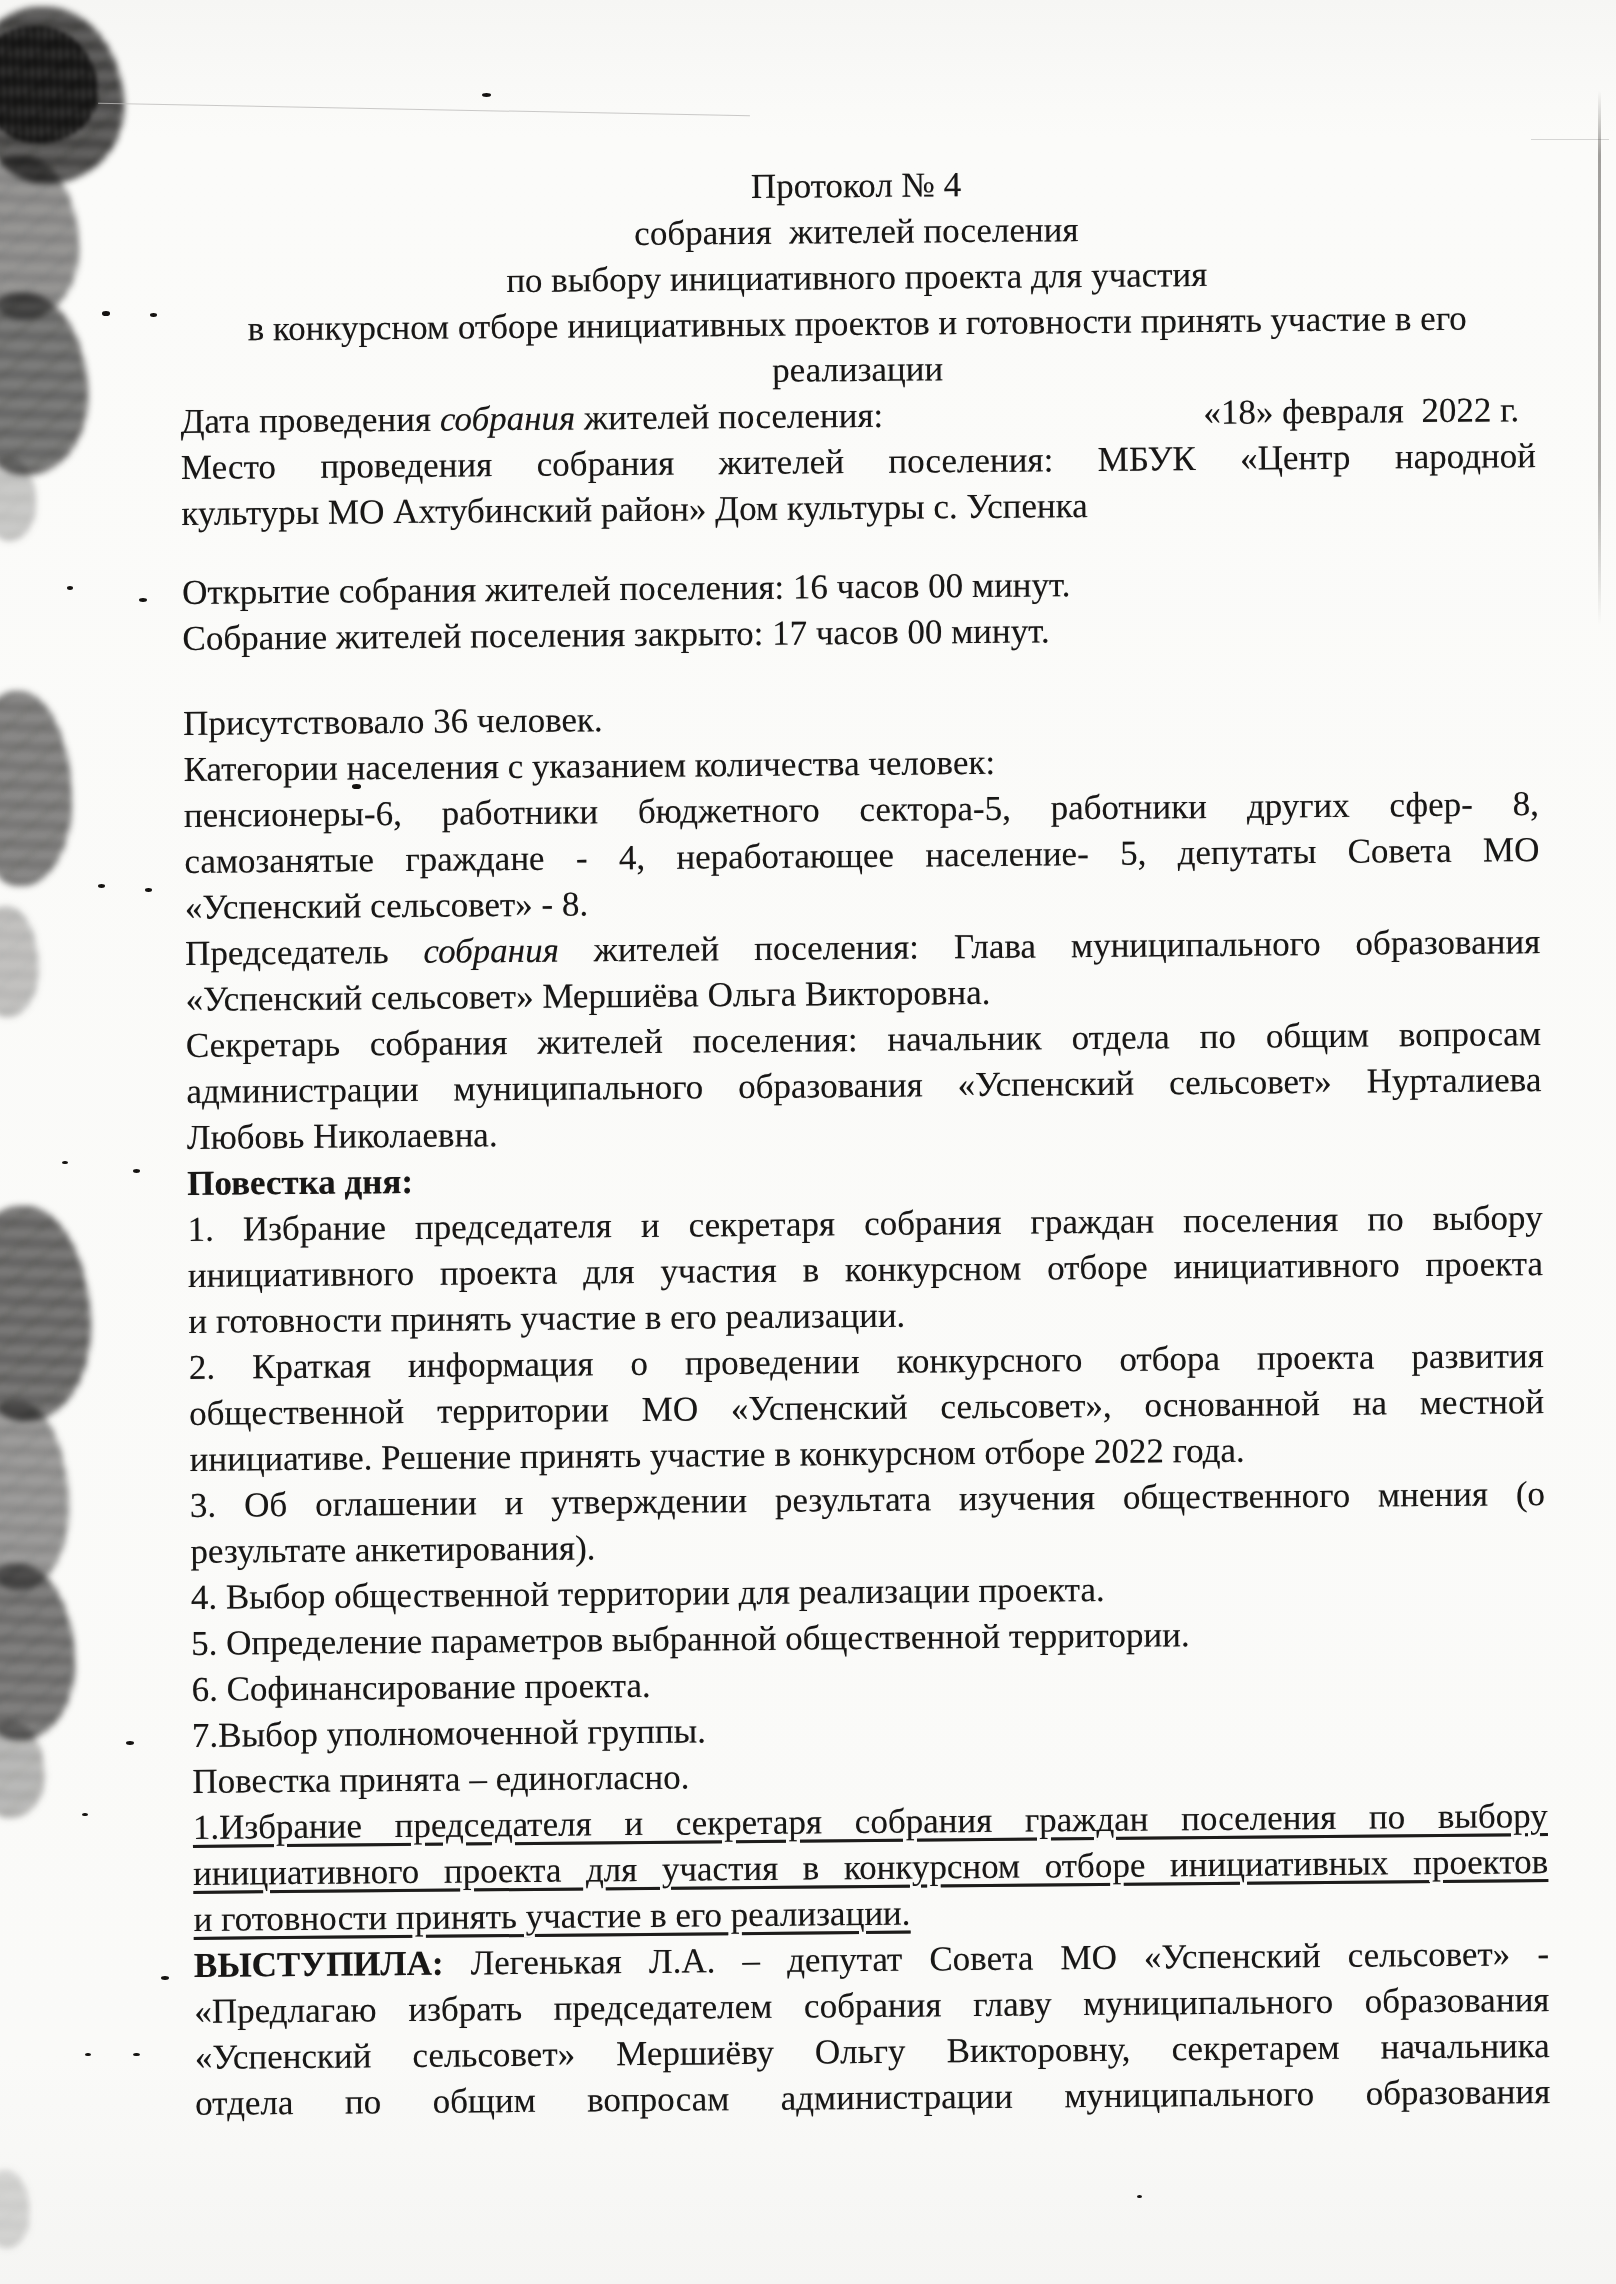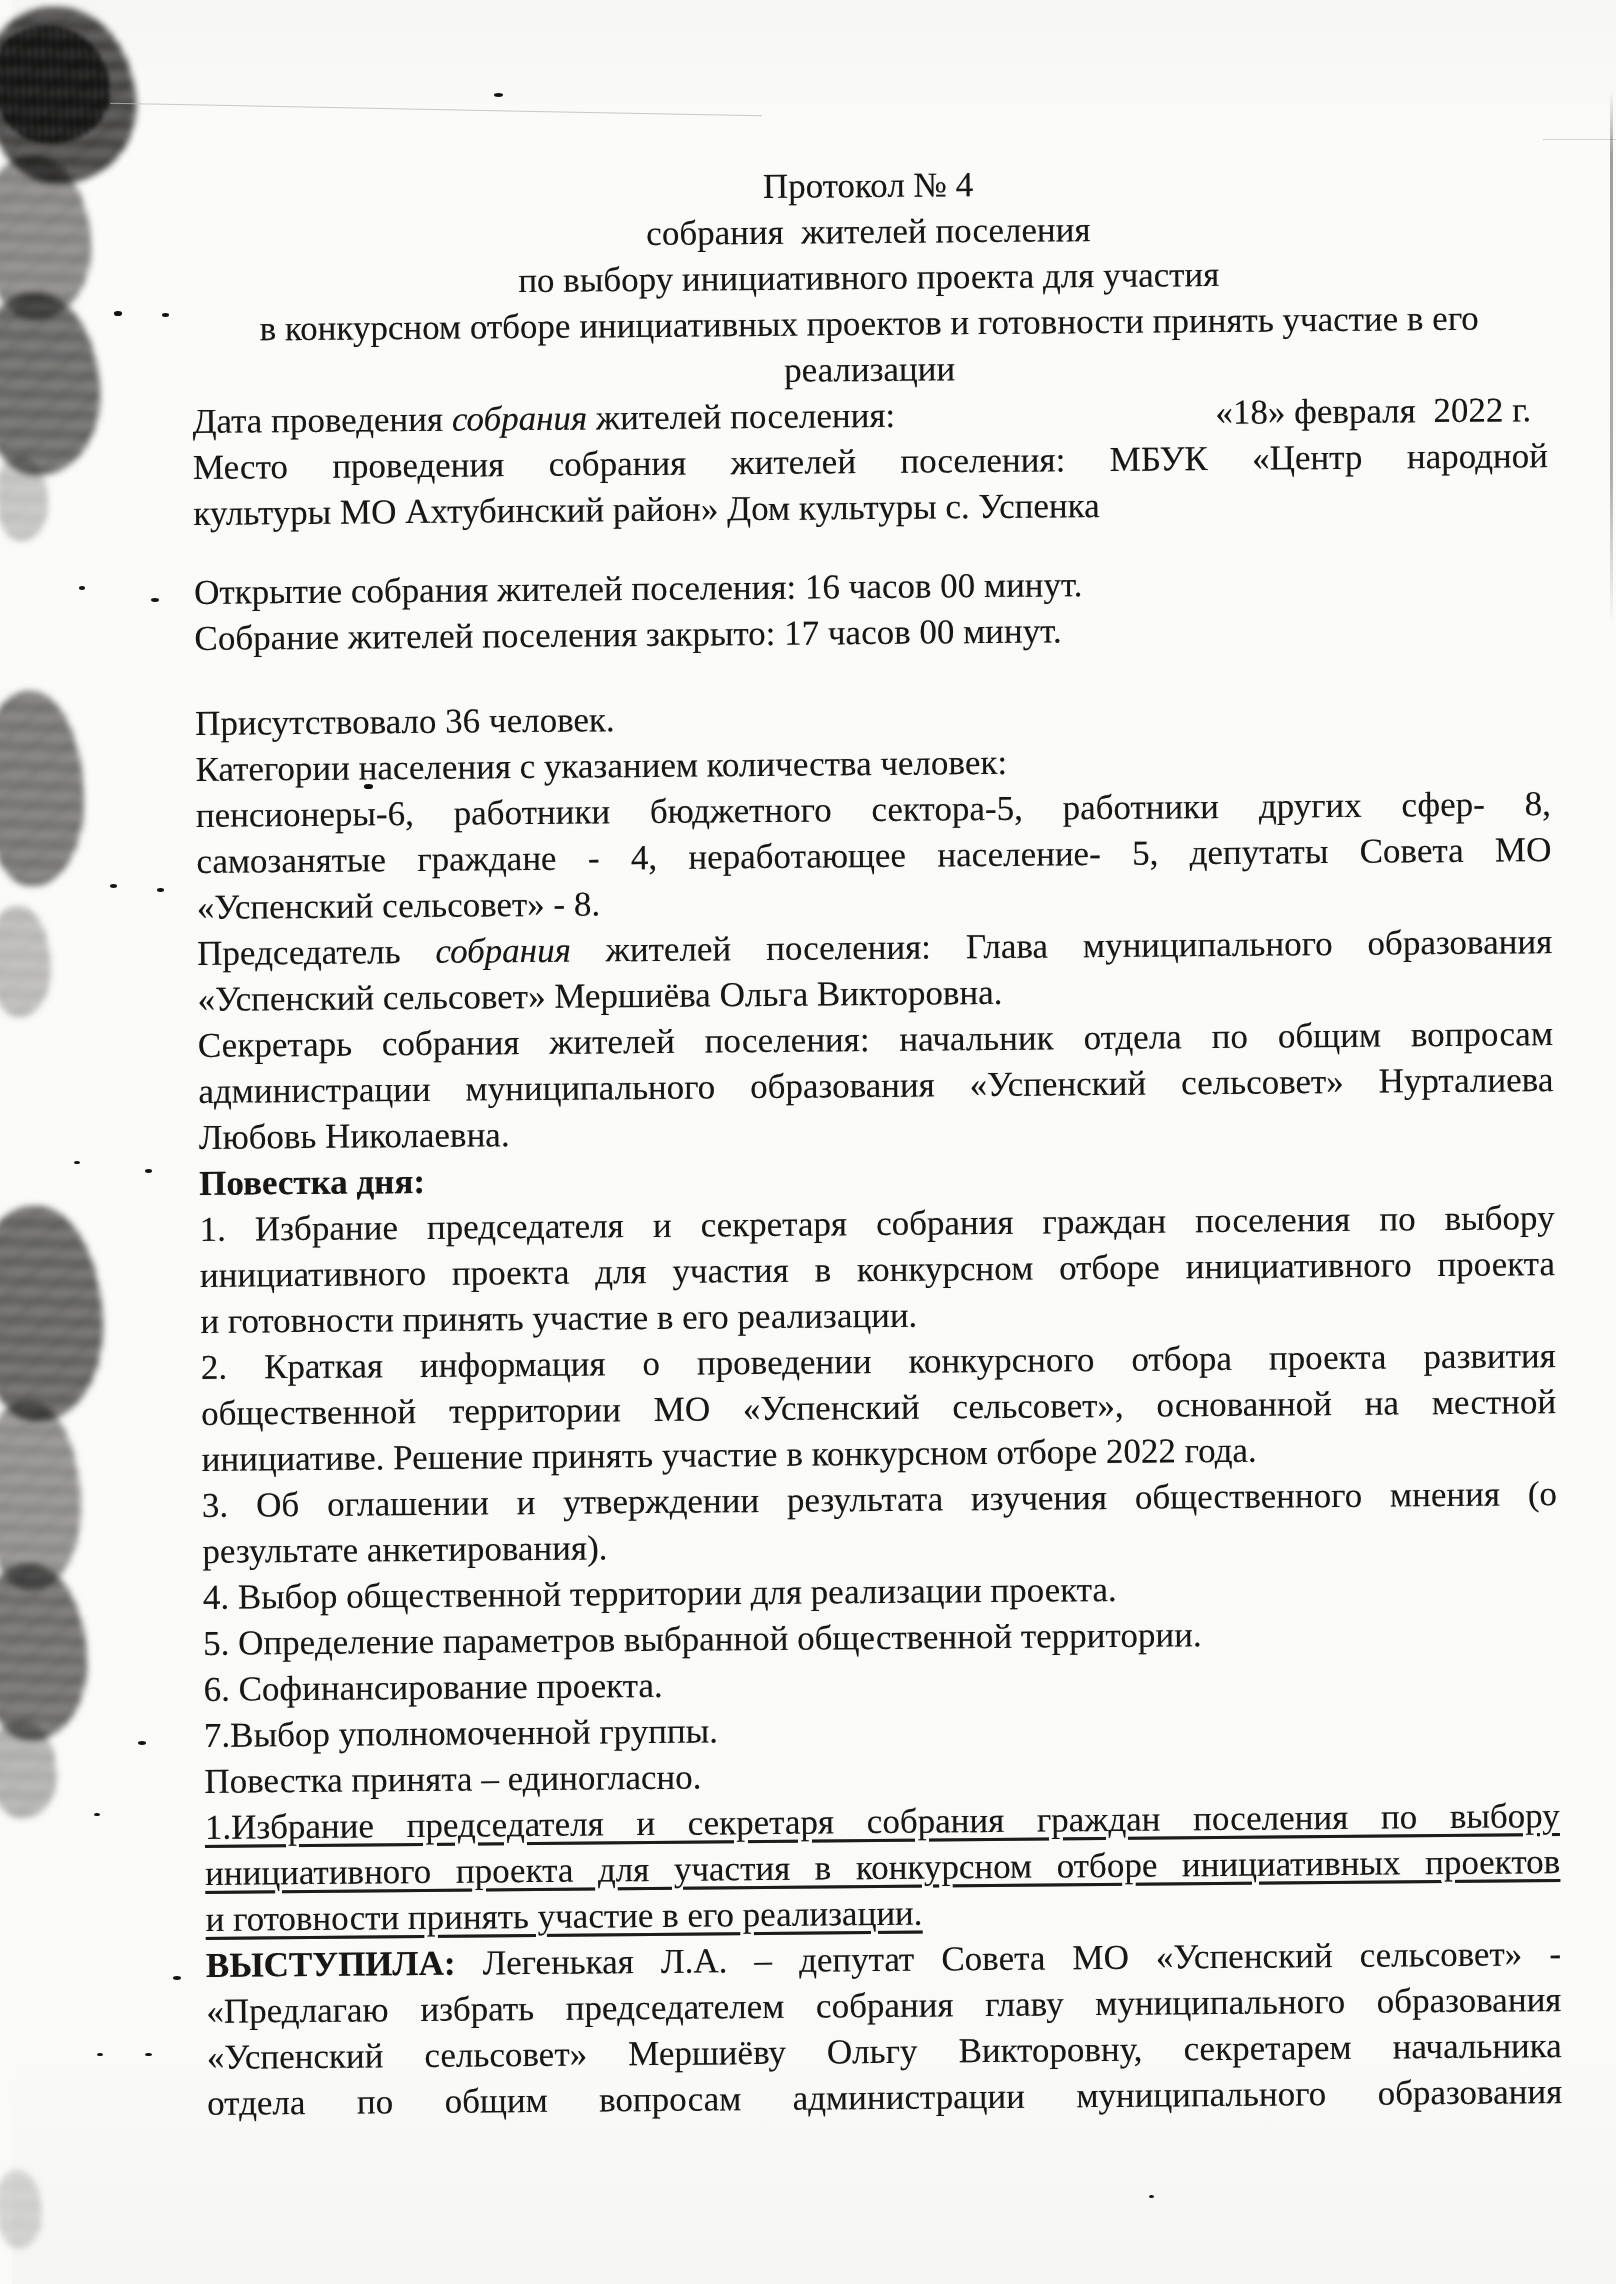--- a/index.html
+++ b/index.html
@@ -3,21 +3,21 @@
 <meta charset="utf-8">
 <style>
   :root{
     --page:#fafaf8; --ink:#181716;
   }
   html,body{margin:0;padding:0;}
   body{width:1616px;height:2284px;position:relative;overflow:hidden;
        background:var(--page);
        font-family:"Liberation Serif","DejaVu Serif",serif;}
   .page{position:absolute;inset:0;
-        background:linear-gradient(180deg,#f6f6f4 0,#fbfbf9 6%,#fafaf8 90%,#f5f5f3 100%);margin-left:12px;}
+        background:linear-gradient(180deg,#f6f6f4 0,#fbfbf9 6%,#fafaf8 90%,#f5f5f3 100%);}
   .content{position:absolute;left:186px;top:163px;width:1355px;
            transform:rotate(-0.5deg);transform-origin:50% 45%;
            color:var(--ink);font-size:35px;line-height:46px;
            text-shadow:0 0 0.7px rgba(20,18,16,.45);}
   .t-line{text-align:center;white-space:pre-wrap;}
   .b-line{white-space:normal;}
   .b-line.left{text-align:left;}
   .b-line.stretch{text-align:justify;text-align-last:justify;}
   .b-line.split{display:flex;justify-content:space-between;white-space:pre-wrap;}
   .b-line.split .rt{padding-right:16.3px;}

